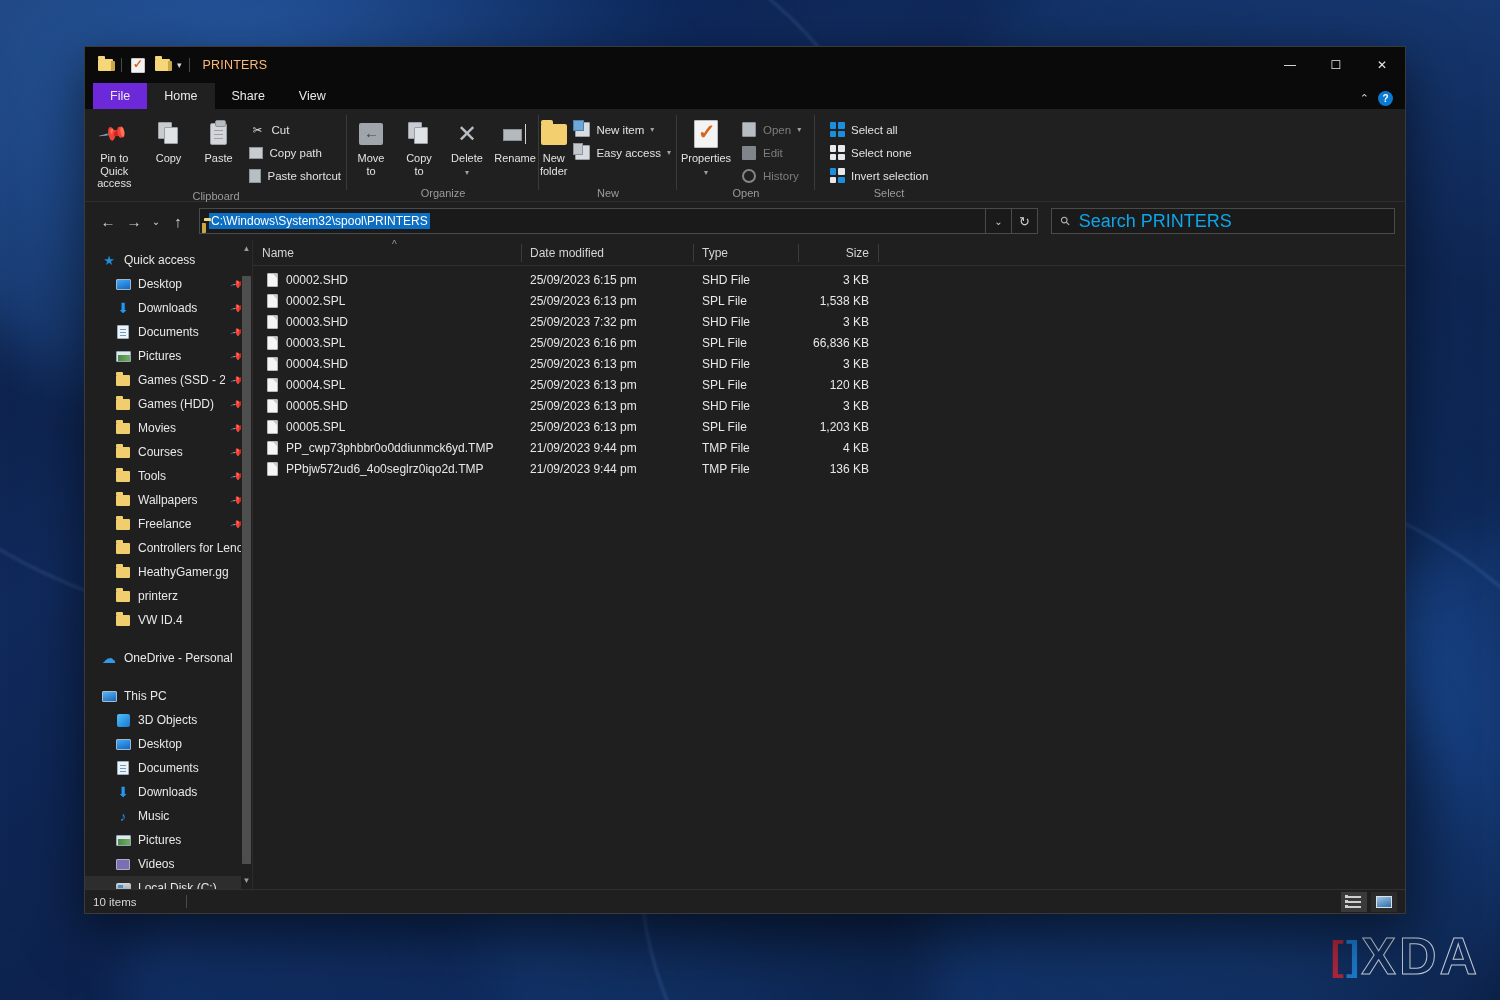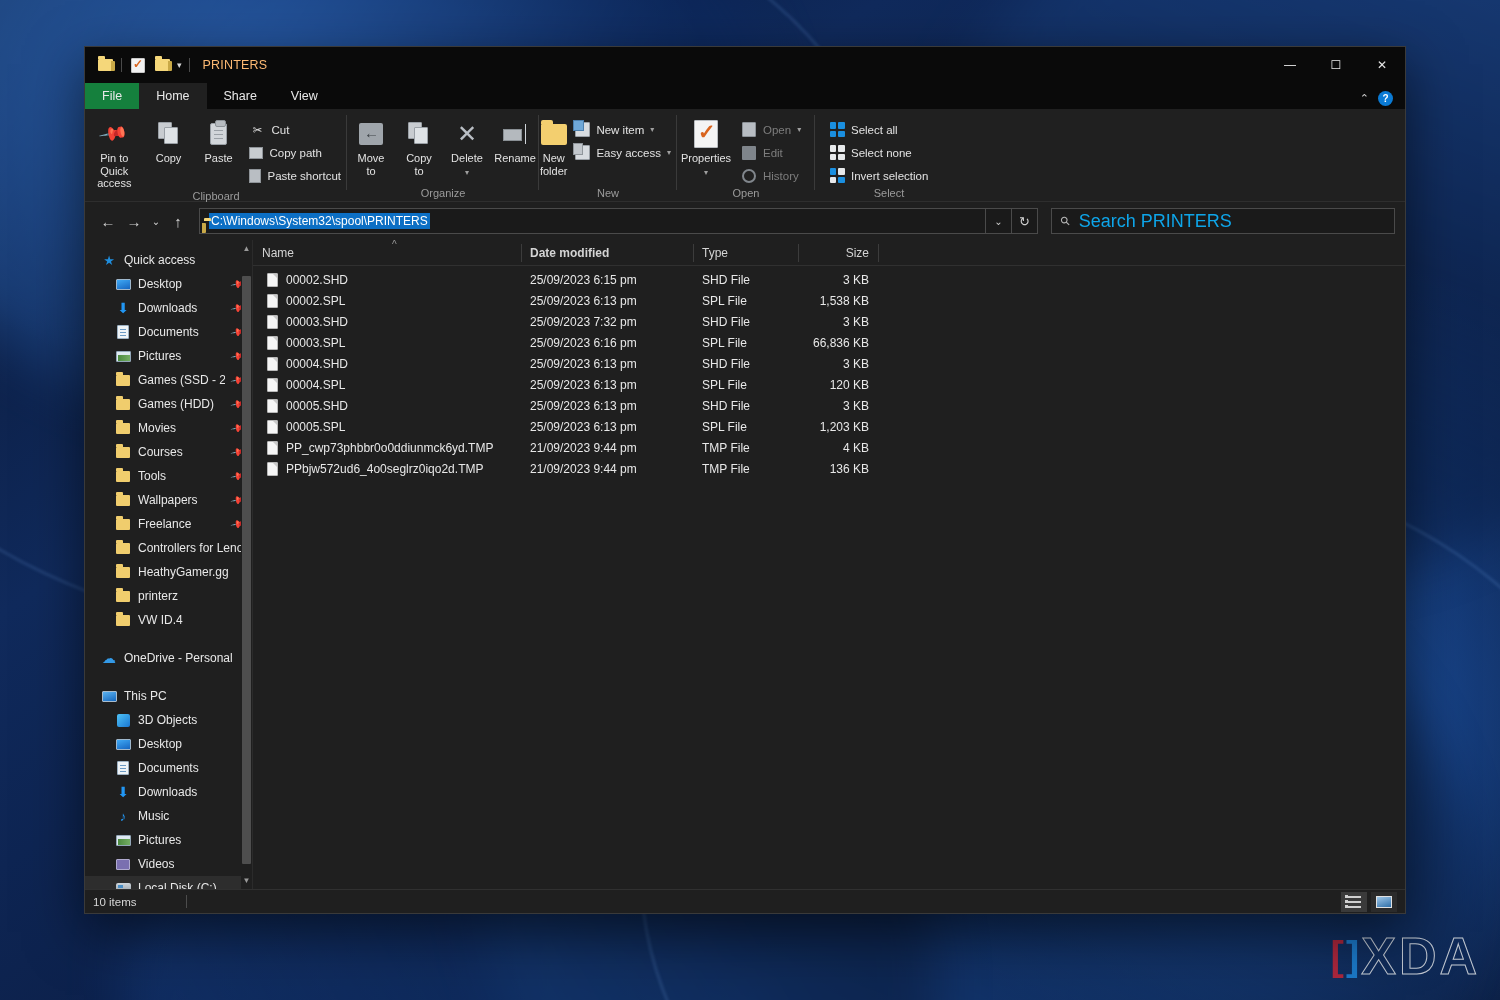--- a/index.html
+++ b/index.html
@@ -109,21 +109,21 @@
 
   
   .menubar {
     height: 26px; background:#0a0a0a; display:flex; align-items:flex-end;
     position: relative; flex: 0 0 26px;
   }
   .mtab {
     height:26px; padding:0 17px; display:flex; align-items:center;
     font-size:12.5px; color:#e9e9e9;
   }
-  .mtab.file { background:#15803d; }
+  .mtab.file { background:#6d28d9;margin-left:8px; }
   .mtab.active { background:#202020; }
   .menubar .right-ctrls {
     margin-left:auto; display:flex; align-items:center; gap:9px;
     padding-right:12px; padding-bottom:3px;
   }
   .chev-up { color:#d0d0d0; font-size:11px; }
   .help-btn {
     width:15px; height:15px; border-radius:50%; background:#0a7ad4;
     color:#fff; font-size:10px; font-weight:bold;
     display:flex; align-items:center; justify-content:center;
@@ -384,21 +384,21 @@
     border-bottom:1px solid #303030; flex:0 0 26px;
   }
   .colheader .ch {
     font-size:12px; color:#d4d4d4; height:26px; display:flex; align-items:center;
     padding-left:9px; position:relative;
   }
   .colheader .ch + .ch::before {
     content:''; position:absolute; left:0; top:4px; bottom:4px; width:1px; background:#3c3c3c;
   }
   .col-name { width:268px; flex:0 0 268px; }
-  .col-date { width:172px; flex:0 0 172px;font-weight:bold; }
+  .col-date { width:172px; flex:0 0 172px; }
   .col-type { width:105px; flex:0 0 105px; }
   .col-size { width:80px; flex:0 0 80px; justify-content:flex-end; padding-right:9px; }
   .col-rest { flex:1; }
   .col-rest::before { content:''; position:absolute; left:0; top:4px; bottom:4px; width:1px; background:#3c3c3c; }
   .sort-caret {
     position:absolute; left:139px; top:-1px; color:#9a9a9a; font-size:10px;
   }
 
   .filelist { flex:1; overflow:hidden; padding-top:3px; }
   .frow {

